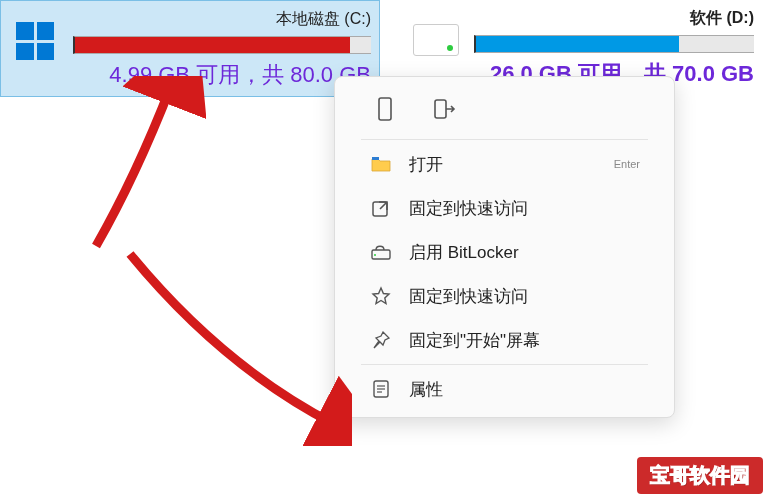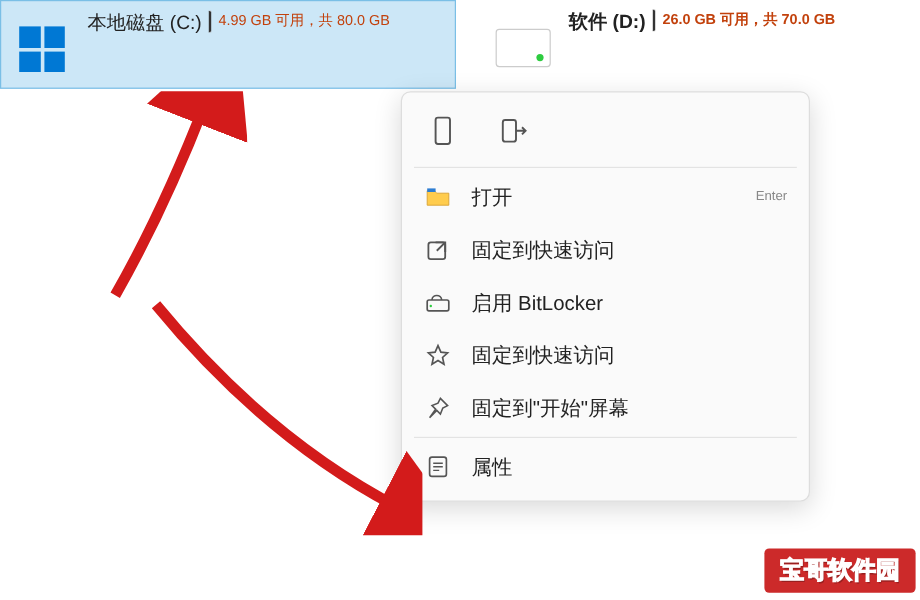--- a/index.html
+++ b/index.html
@@ -9,29 +9,29 @@
 .drive-tile.selected { background: #cce7f7; border: 1px solid #7abfe6; }
 .drive-c { left: 0; top: 0; width: 380px; }
 .drive-d { left: 402px; top: 0; width: 360px; font-weight: bold; }
 
 .drive-icon { width: 52px; height: 52px; display: flex; align-items: center; justify-content: center; margin-top: 8px; }
 .win-icon { width: 38px; height: 38px; display: grid; grid-template-columns: 1fr 1fr; grid-template-rows: 1fr 1fr; gap: 3px; }
 .win-icon > div { background: #0078d4; }
 .dd-icon { width: 46px; height: 32px; background: #fff; border: 1px solid #ccc; border-radius: 3px; position: relative; }
 .dd-icon::after { content: ""; position: absolute; bottom: 4px; right: 5px; width: 6px; height: 6px; background: #2ecc40; border-radius: 50%; }
 
-.drive-info { flex: 1; display: flex; flex-direction: row; gap: 6px; padding-top: 2px; text-align: right; }
+.drive-info { flex: 1; display: flex; flex-direction: column; gap: 6px; padding-top: 2px; text-align: right; }
 .drive-name { font-size: 16px; color: #222; }
 .drive-bar { height: 18px; background: #e8e8e8; border-left: 2px solid #333; border-top: 1px solid #aaa; border-bottom: 1px solid #aaa; position: relative; }
 .drive-bar-fill { height: 100%; }
 .bar-red { background: #d31b1b; width: 93%; }
 .bar-blue { background: #0099e5; width: 73%; }
-.drive-stats { font-size: 12px; color: #c2410c; }
+.drive-stats { font-size: 22px; color: #6d28d9; }
 
-.context-menu { position: absolute; left: 334px; top: 76px; width: 341px; background: #fafafa; border: 1px solid #ddd; border-radius: 8px; box-shadow: 0 6px 22px rgba(0,0,0,0.15); padding: 6px 4px; }
+.context-menu { position: absolute; left: 334px; top: 76px; width: 341px; background: #fafafa; border: 1px solid #ddd; border-radius: 8px; box-shadow: 0 6px 22px rgba(0,0,0,0.15); padding: 6px 20px; }
 .menu-toprow { display: flex; gap: 22px; padding: 8px 14px 10px; }
 .top-btn { width: 36px; height: 36px; display: flex; align-items: center; justify-content: center; border-radius: 4px; }
 .menu-sep { height: 1px; background: #e3e3e3; margin: 2px 6px; }
 .menu-item { display: flex; align-items: center; padding: 10px 14px; font-size: 17px; color: #222; gap: 16px; }
 .menu-icon { width: 24px; height: 24px; display: flex; align-items: center; justify-content: center; flex-shrink: 0; }
 .menu-label { flex: 1; }
 .menu-shortcut { color: #888; font-size: 11px; }
 
 .arrow-svg { position: absolute; pointer-events: none; }
 .arrow1 { left: 86px; top: 76px; }

